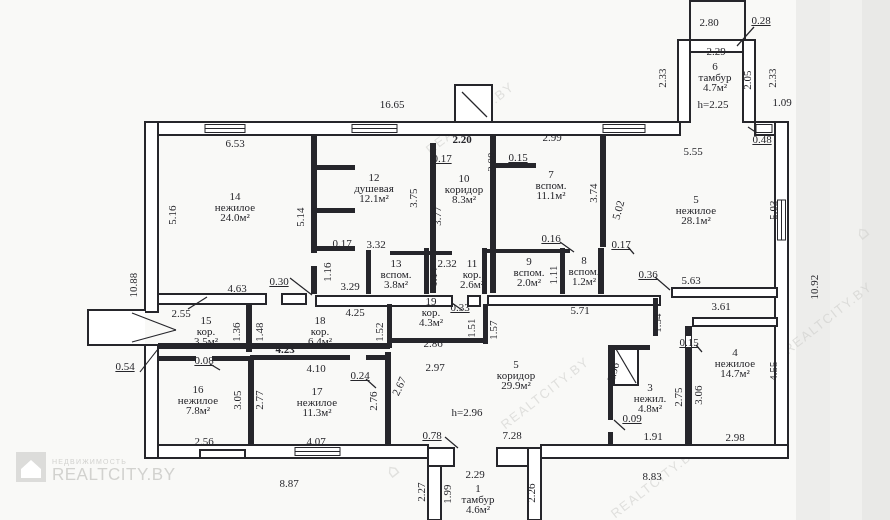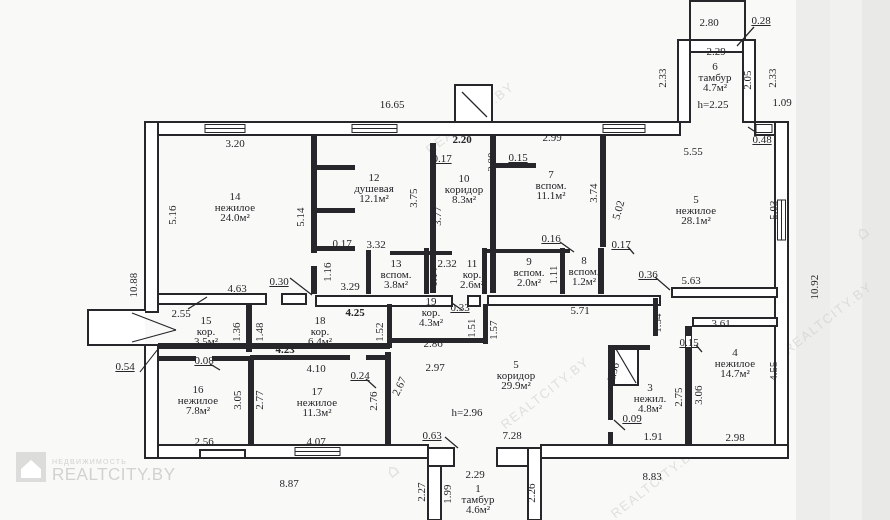--- a/index.html
+++ b/index.html
@@ -263,21 +263,21 @@
         <div>4</div>
         <div>нежилое</div>
         <div>14.7м²</div>
       </div>
       <div class="room-label" style="left: 478px; top: 499px;">
         <div>1</div>
         <div>тамбур</div>
         <div>4.6м²</div>
       </div>
       <span class="dim" style="left: 392px; top: 104px;">16.65</span>
-      <span class="dim" style="left: 235px; top: 143px;">3.20</span>
+      <span class="dim" style="left: 235px; top: 143px;">6.53</span>
       <span class="dim" style="left: 462px; top: 139px; font-weight: bold;">2.20</span>
       <span class="dim" style="left: 552px; top: 137px;">2.99</span>
       <span class="dim u" style="left: 442px; top: 158px;">0.17</span>
       <span class="dim u" style="left: 518px; top: 157px;">0.15</span>
       <span class="dim" style="left: 709px; top: 22px;">2.80</span>
       <span class="dim u" style="left: 761px; top: 20px;">0.28</span>
       <span class="dim" style="left: 716px; top: 51px;">2.29</span>
       <span class="dim" style="left: 713px; top: 104px;">h=2.25</span>
       <span class="dim" style="left: 782px; top: 102px;">1.09</span>
       <span class="dim" style="left: 693px; top: 151px;">5.55</span>
@@ -285,39 +285,39 @@
       <span class="dim u" style="left: 342px; top: 243px;">0.17</span>
       <span class="dim" style="left: 376px; top: 244px;">3.32</span>
       <span class="dim u" style="left: 551px; top: 238px;">0.16</span>
       <span class="dim u" style="left: 621px; top: 244px;">0.17</span>
       <span class="dim" style="left: 447px; top: 263px;">2.32</span>
       <span class="dim u" style="left: 279px; top: 281px;">0.30</span>
       <span class="dim" style="left: 237px; top: 288px;">4.63</span>
       <span class="dim" style="left: 350px; top: 286px;">3.29</span>
       <span class="dim u" style="left: 648px; top: 274px;">0.36</span>
       <span class="dim" style="left: 691px; top: 280px;">5.63</span>
-      <span class="dim" style="left: 721px; top: 323px;">3.61</span>
+      <span class="dim" style="left: 721px; top: 306px;">3.61</span>
       <span class="dim" style="left: 181px; top: 313px;">2.55</span>
-      <span class="dim" style="left: 355px; top: 312px; font-weight: bold;">4.25</span>
+      <span class="dim" style="left: 355px; top: 312px;">4.25</span>
       <span class="dim u" style="left: 460px; top: 307px;">0.33</span>
       <span class="dim" style="left: 580px; top: 310px;">5.71</span>
       <span class="dim" style="left: 433px; top: 343px;">2.86</span>
       <span class="dim" style="left: 285px; top: 349px; font-weight: bold;">4.23</span>
       <span class="dim u" style="left: 204px; top: 360px;">0.08</span>
       <span class="dim u" style="left: 125px; top: 366px;">0.54</span>
       <span class="dim" style="left: 316px; top: 368px;">4.10</span>
       <span class="dim u" style="left: 360px; top: 375px;">0.24</span>
       <span class="dim" style="left: 435px; top: 367px;">2.97</span>
       <span class="dim" style="left: 467px; top: 412px;">h=2.96</span>
       <span class="dim u" style="left: 588px; top: 418px; margin-left: 44px;">0.09</span>
       <span class="dim" style="left: 653px; top: 436px;">1.91</span>
       <span class="dim" style="left: 735px; top: 437px;">2.98</span>
       <span class="dim" style="left: 204px; top: 441px;">2.56</span>
       <span class="dim" style="left: 316px; top: 441px;">4.07</span>
-      <span class="dim u" style="left: 432px; top: 435px;">0.63</span>
+      <span class="dim u" style="left: 432px; top: 435px;">0.78</span>
       <span class="dim" style="left: 512px; top: 435px;">7.28</span>
       <span class="dim u" style="left: 689px; top: 342px;">0.15</span>
       <span class="dim" style="left: 289px; top: 483px;">8.87</span>
       <span class="dim" style="left: 652px; top: 476px;">8.83</span>
       <span class="dim" style="left: 475px; top: 474px;">2.29</span>
       <span class="dim" style="left: 172px; top: 215px; transform: translate(-50%, -50%) rotate(-90deg);">5.16</span>
       <span class="dim" style="left: 300px; top: 217px; transform: translate(-50%, -50%) rotate(-90deg);">5.14</span>
       <span class="dim" style="left: 413px; top: 198px; transform: translate(-50%, -50%) rotate(-90deg);">3.75</span>
       <span class="dim" style="left: 437px; top: 216px; transform: translate(-50%, -50%) rotate(-90deg);">3.77</span>
       <span class="dim" style="left: 491px; top: 162px; transform: translate(-50%, -50%) rotate(-90deg);">3.80</span>

